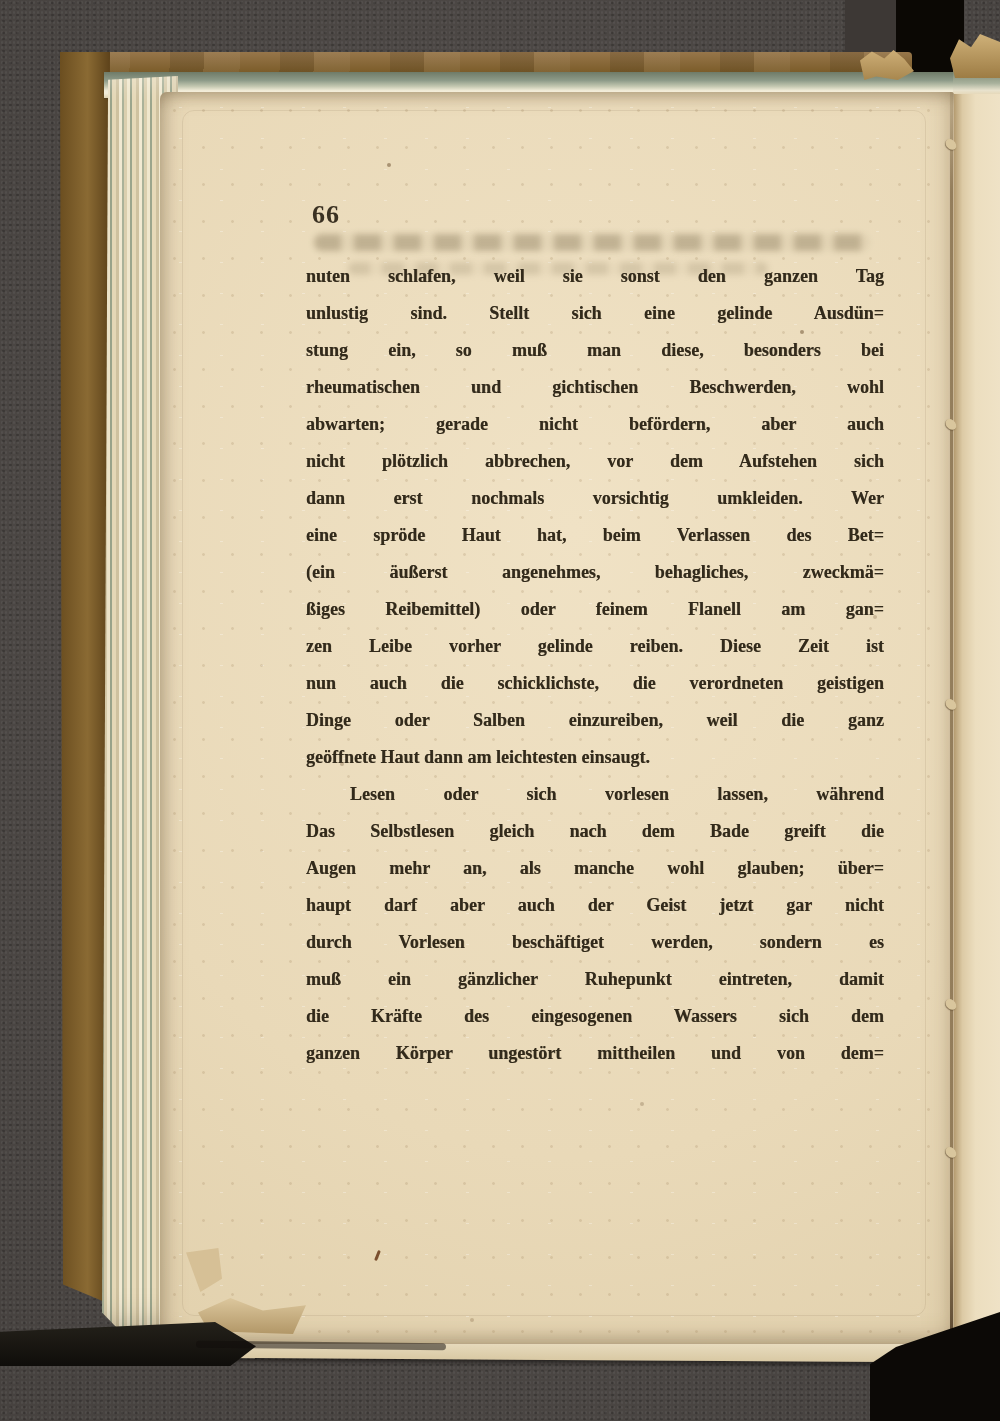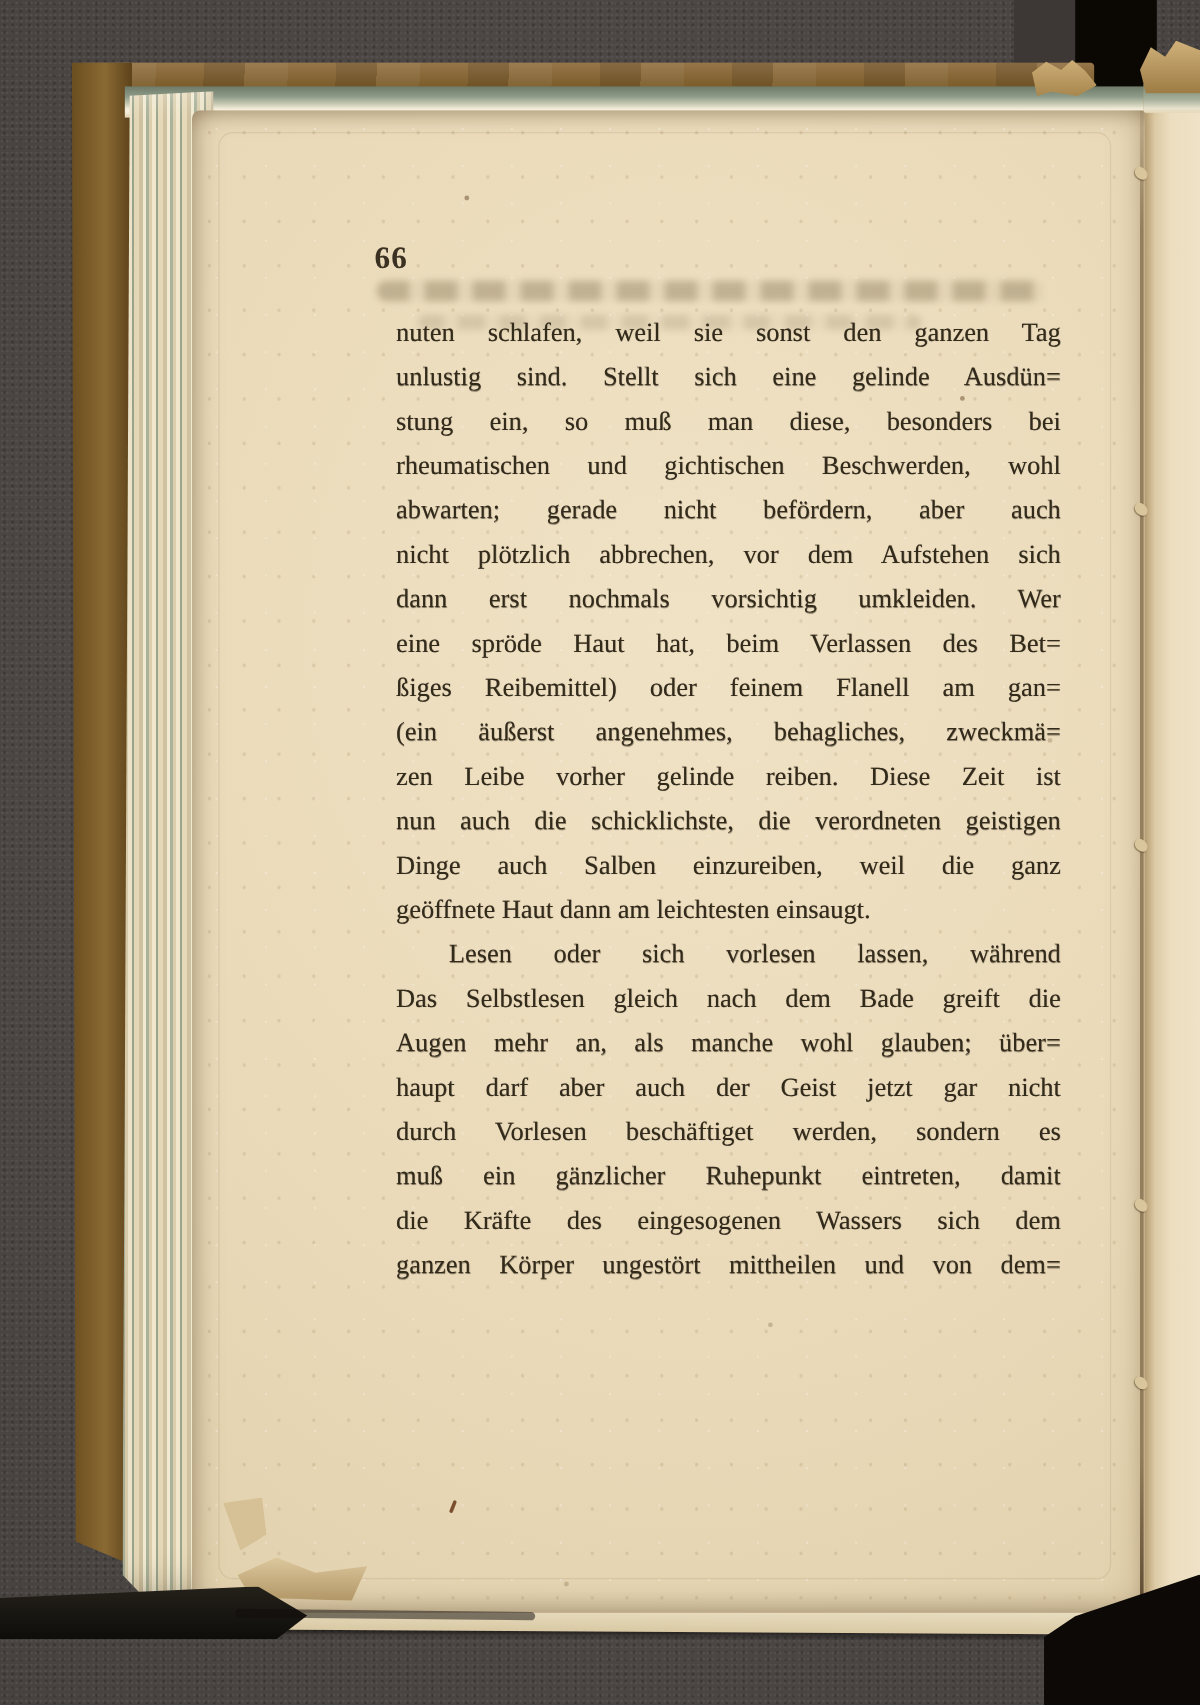--- a/index.html
+++ b/index.html
@@ -83,25 +83,24 @@
     background:repeating-linear-gradient(90deg, rgba(134,119,88,0.45) 0 22px, rgba(134,119,88,0.10) 22px 34px);
   }
   
   .pagenum{
     left:312px;top:200px;width:60px;
     font-size:26px;font-weight:700;color:#3a3122;letter-spacing:1px;
   }
   .textblock{left:306px;top:258px;width:578px;}
   .line{
     height:37px;line-height:37px;overflow:hidden;
-    font-size:22px;font-weight:400;color:#322a1b;
+    font-size:18px;font-weight:700;color:#322a1b;
     text-align:justify;text-align-last:justify;
     text-shadow:0.3px 0.4px 0.6px rgba(45,35,18,0.55);
     white-space:normal;
-    margin-left:24px;
   }
   .line.par-end{text-align-last:left;}
   .line.indent{padding-left:44px;}
   
   .gutter{
     left:950px;top:92px;width:3px;height:1246px;
     background:linear-gradient(180deg, rgba(110,85,50,0.15), rgba(110,85,50,0.6) 8%, rgba(110,85,50,0.6) 90%, rgba(60,40,20,0.75));
   }
   .knot{
     left:945px;width:12px;height:9px;background:#d9c69d;border-radius:45% 60% 50% 55%;
@@ -182,25 +181,25 @@
 
   <div class="abs textblock">
     <div class="line">nuten schlafen, weil sie sonst den ganzen Tag</div>
     <div class="line">unlustig sind. Stellt sich eine gelinde Ausdün=</div>
     <div class="line">stung ein, so muß man diese, besonders bei</div>
     <div class="line">rheumatischen und gichtischen Beschwerden, wohl</div>
     <div class="line">abwarten; gerade nicht befördern, aber auch</div>
     <div class="line">nicht plötzlich abbrechen, vor dem Aufstehen sich</div>
     <div class="line">dann erst nochmals vorsichtig umkleiden. Wer</div>
     <div class="line">eine spröde Haut hat, beim Verlassen des Bet=</div>
+    <div class="line">(ein äußerst angenehmes, behagliches, zweckmä=</div>
     <div class="line">ßiges Reibemittel) oder feinem Flanell am gan=</div>
-    <div class="line">(ein äußerst angenehmes, behagliches, zweckmä=</div>
     <div class="line">zen Leibe vorher gelinde reiben. Diese Zeit ist</div>
     <div class="line">nun auch die schicklichste, die verordneten geistigen</div>
-    <div class="line">Dinge auch Salben einzureiben, weil die ganz</div>
+    <div class="line">Dinge oder Salben einzureiben, weil die ganz</div>
     <div class="line par-end">geöffnete Haut dann am leichtesten einsaugt.</div>
     <div class="line indent">Lesen oder sich vorlesen lassen, während</div>
     <div class="line">Das Selbstlesen gleich nach dem Bade greift die</div>
     <div class="line">Augen mehr an, als manche wohl glauben; über=</div>
     <div class="line">haupt darf aber auch der Geist jetzt gar nicht</div>
     <div class="line">durch Vorlesen beschäftiget werden, sondern es</div>
     <div class="line">muß ein gänzlicher Ruhepunkt eintreten, damit</div>
     <div class="line">die Kräfte des eingesogenen Wassers sich dem</div>
     <div class="line">ganzen Körper ungestört mittheilen und von dem=</div>
   </div>

